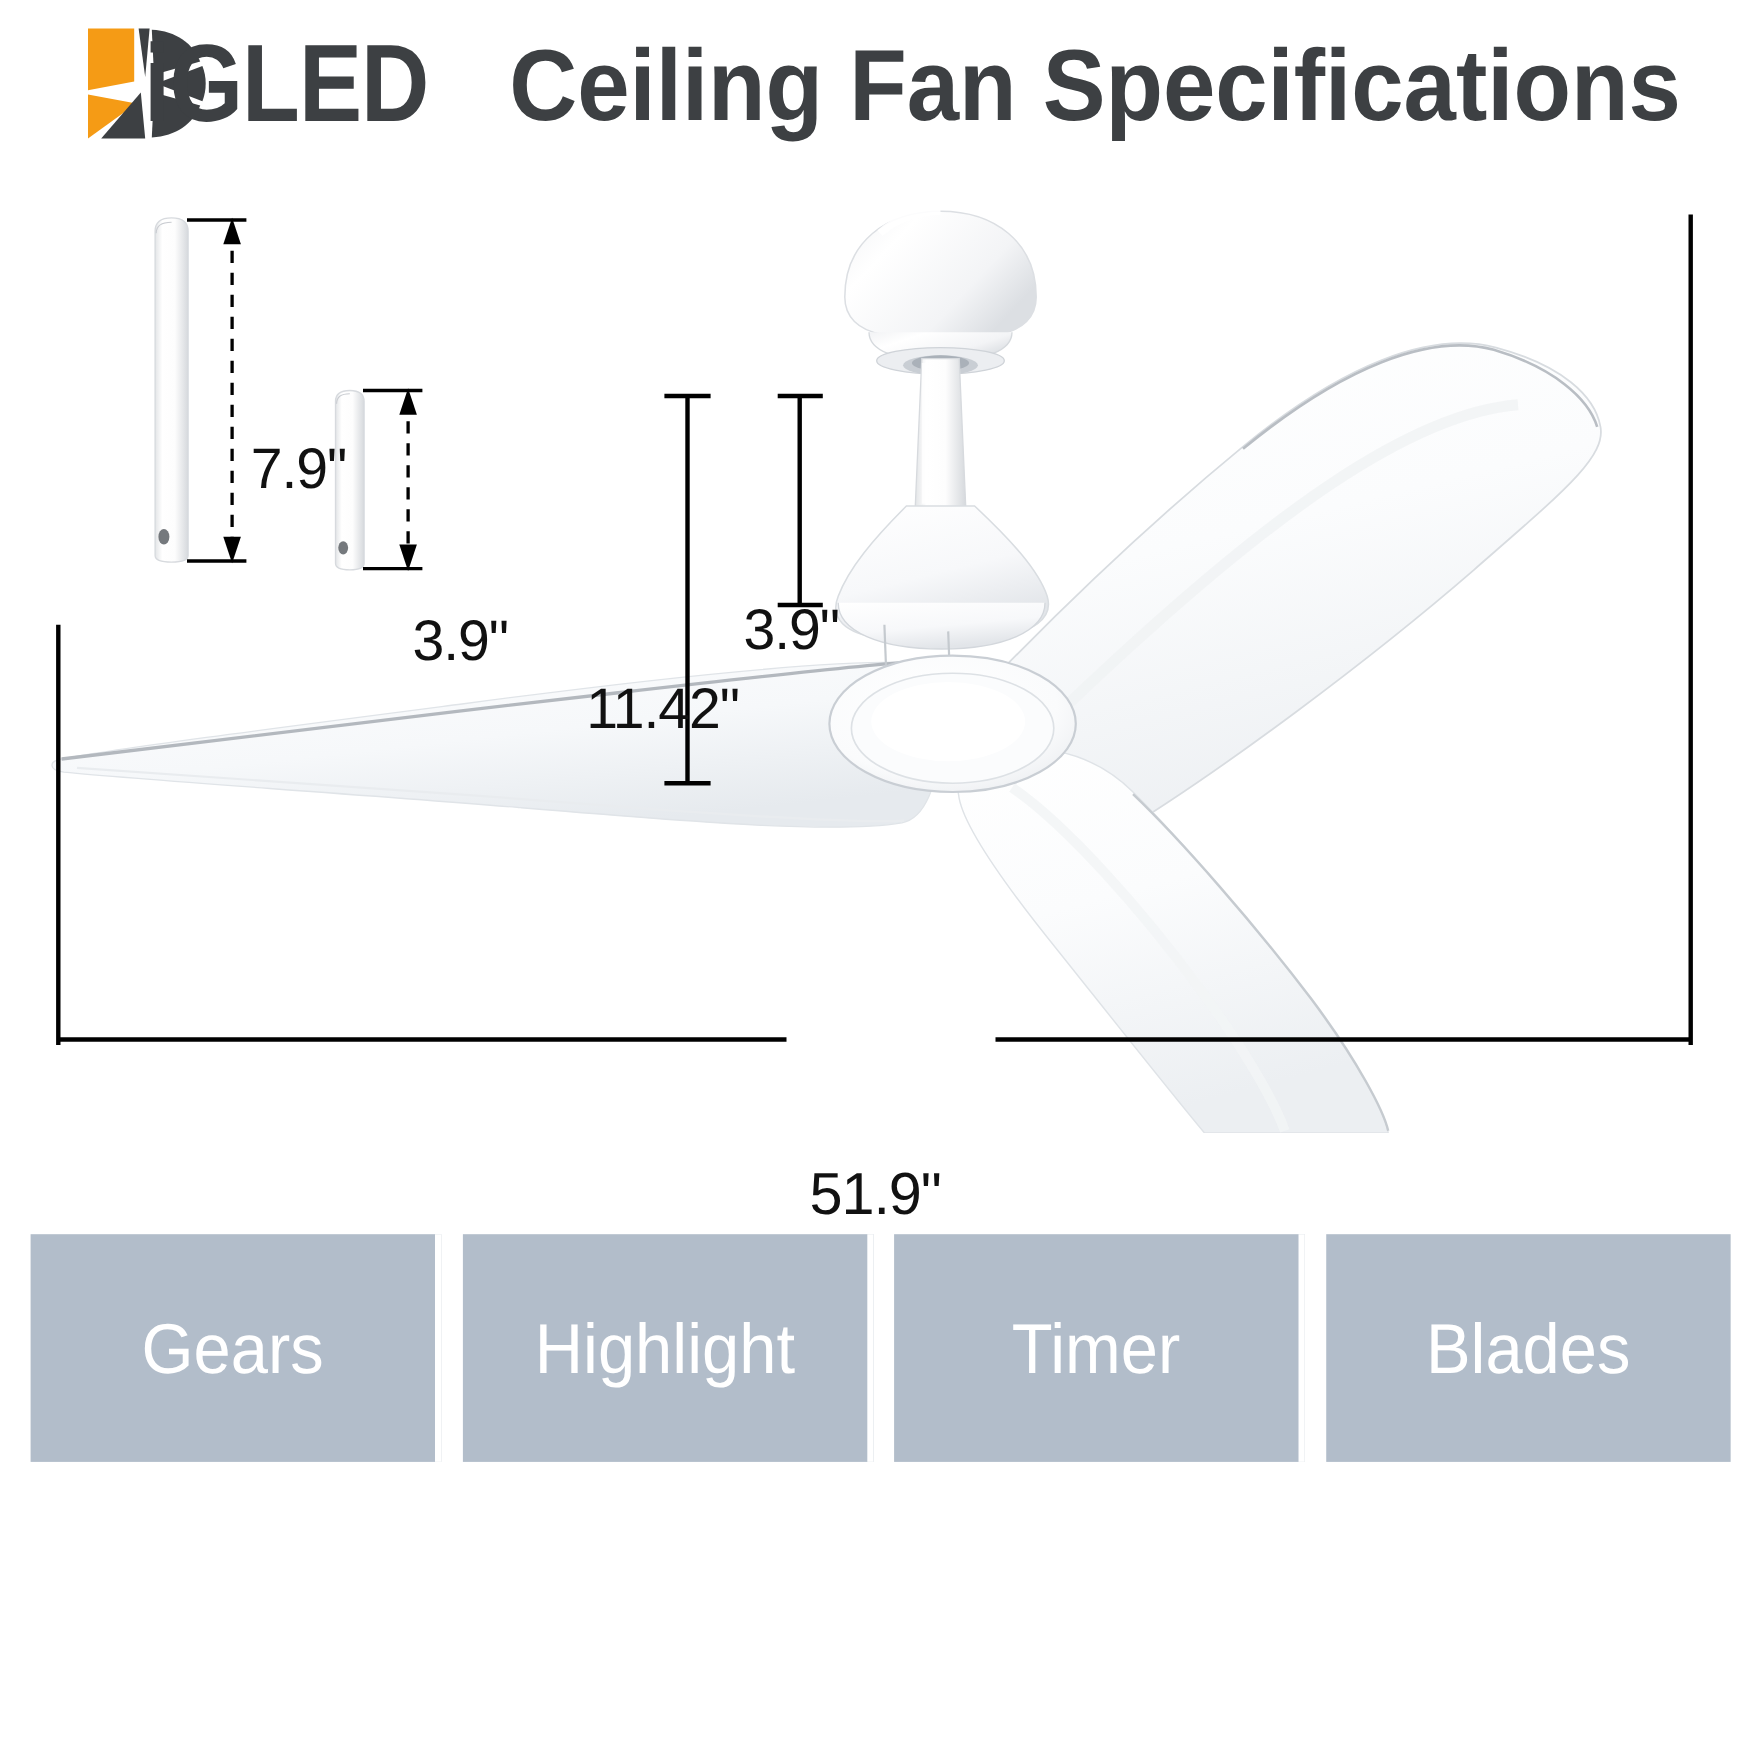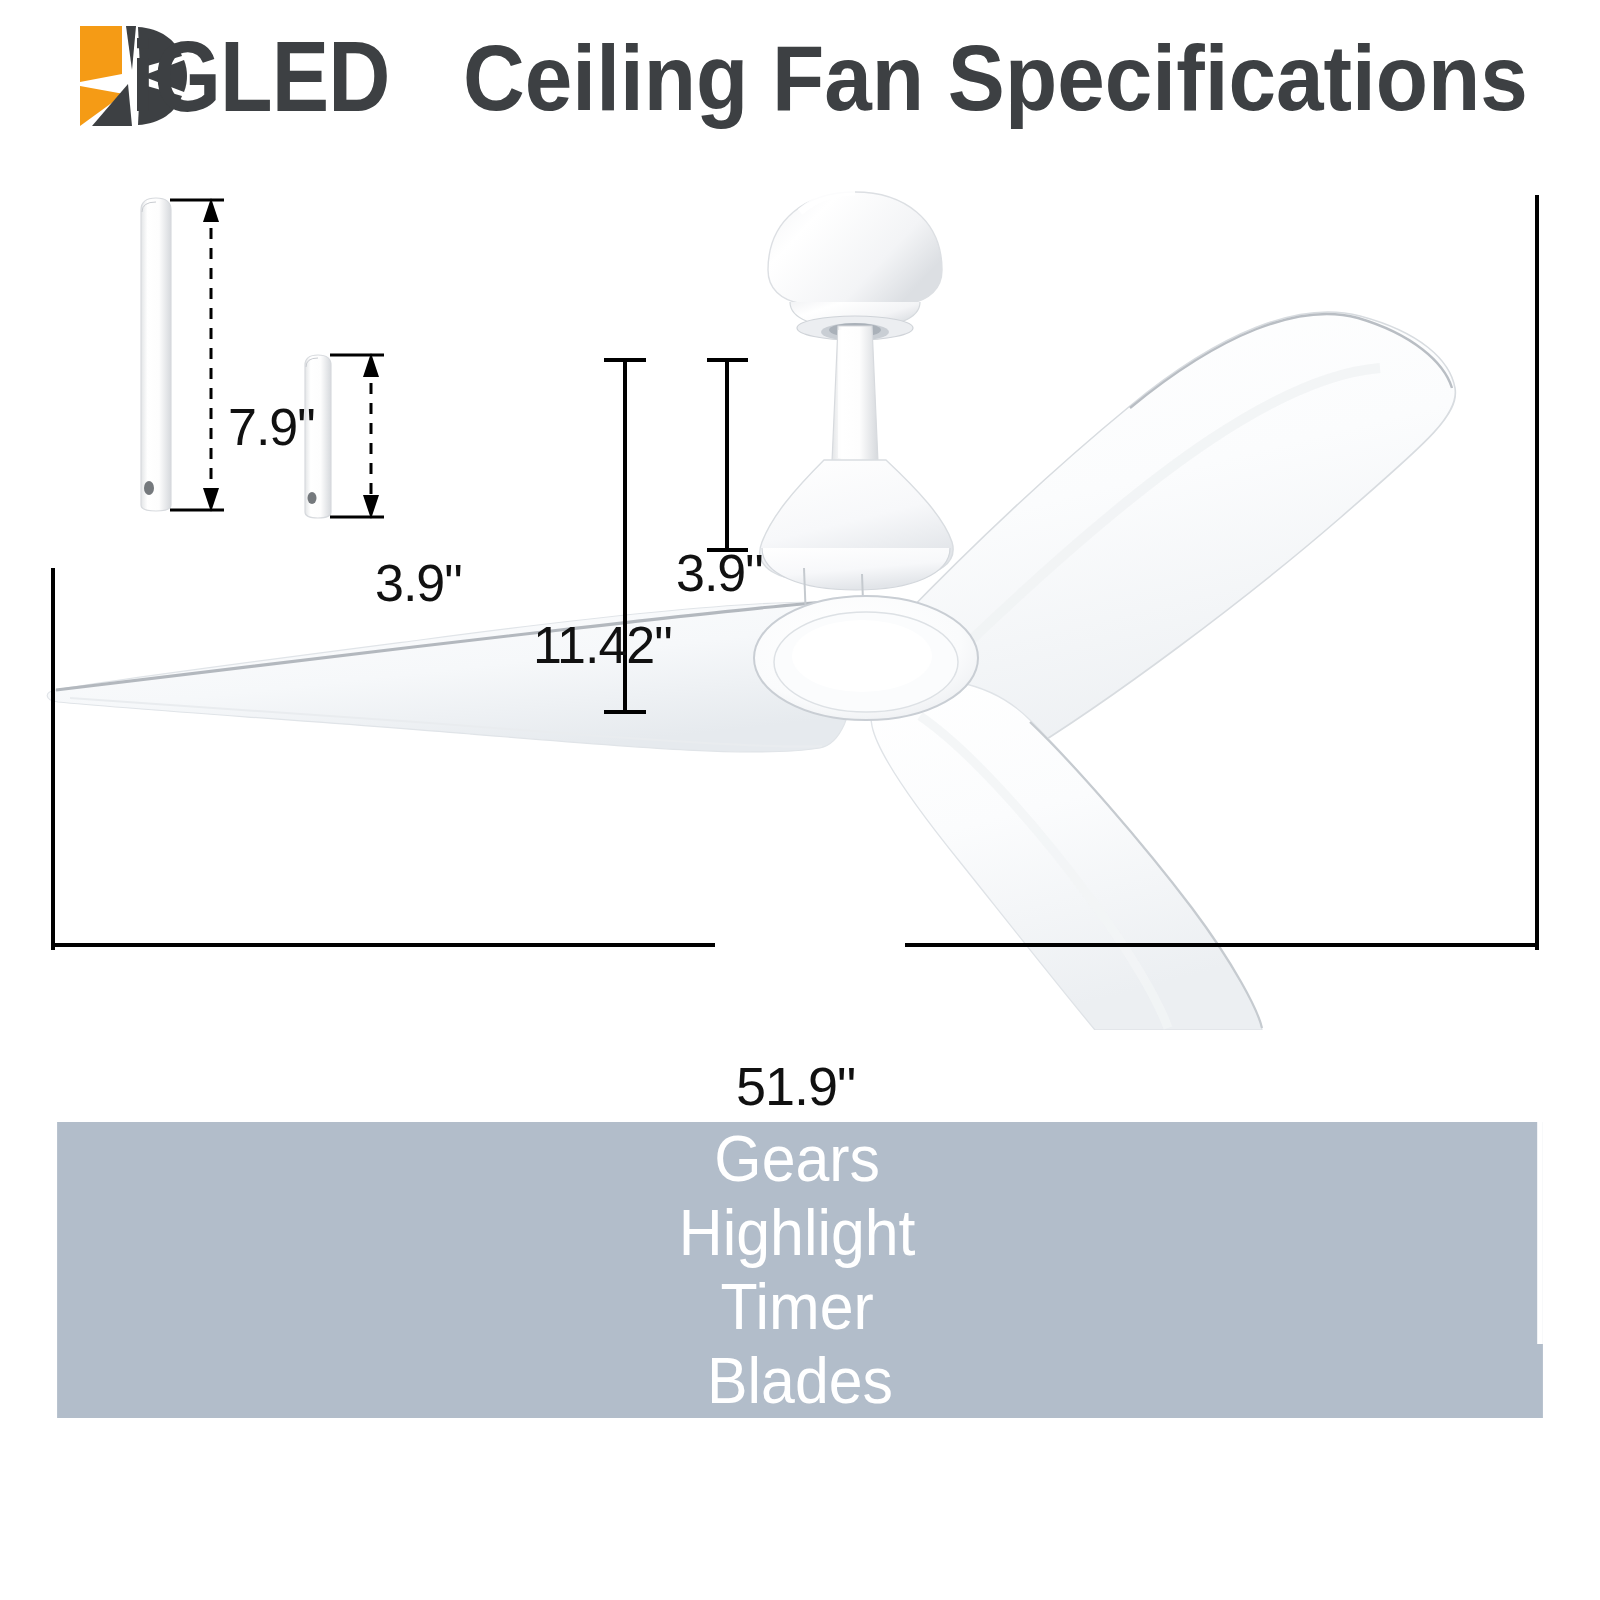--- a/index.html
+++ b/index.html
@@ -48,21 +48,21 @@
   #lbl-1142 { left:533px; top:465px; }
   #lbl-519  { left:722px; top:905px; font-size:54px; background:#fff; padding:0 14px; }
 
   
   #spec-table {
     position:absolute; left:18px; top:1122px;
     width:1564px; height:420px;
     display:flex; flex-direction:column;
   }
   #spec-head, #spec-body { display:flex; width:100%; }
-  #spec-head { height:181px;flex-direction:column; }
+  #spec-head { height:207px; }
   #spec-body { height:239px; }
   .cell {
     flex:1 1 0; display:flex; align-items:center; justify-content:center;
     border-right:6px solid #ffffff;
   }
   .cell:last-child { border-right:none; }
   #spec-head .cell {
     background:#b2bdca; color:#ffffff; font-size:64px;
     font-family:"Liberation Sans Narrow","Liberation Sans",sans-serif;
     transform:scaleX(0.95);

